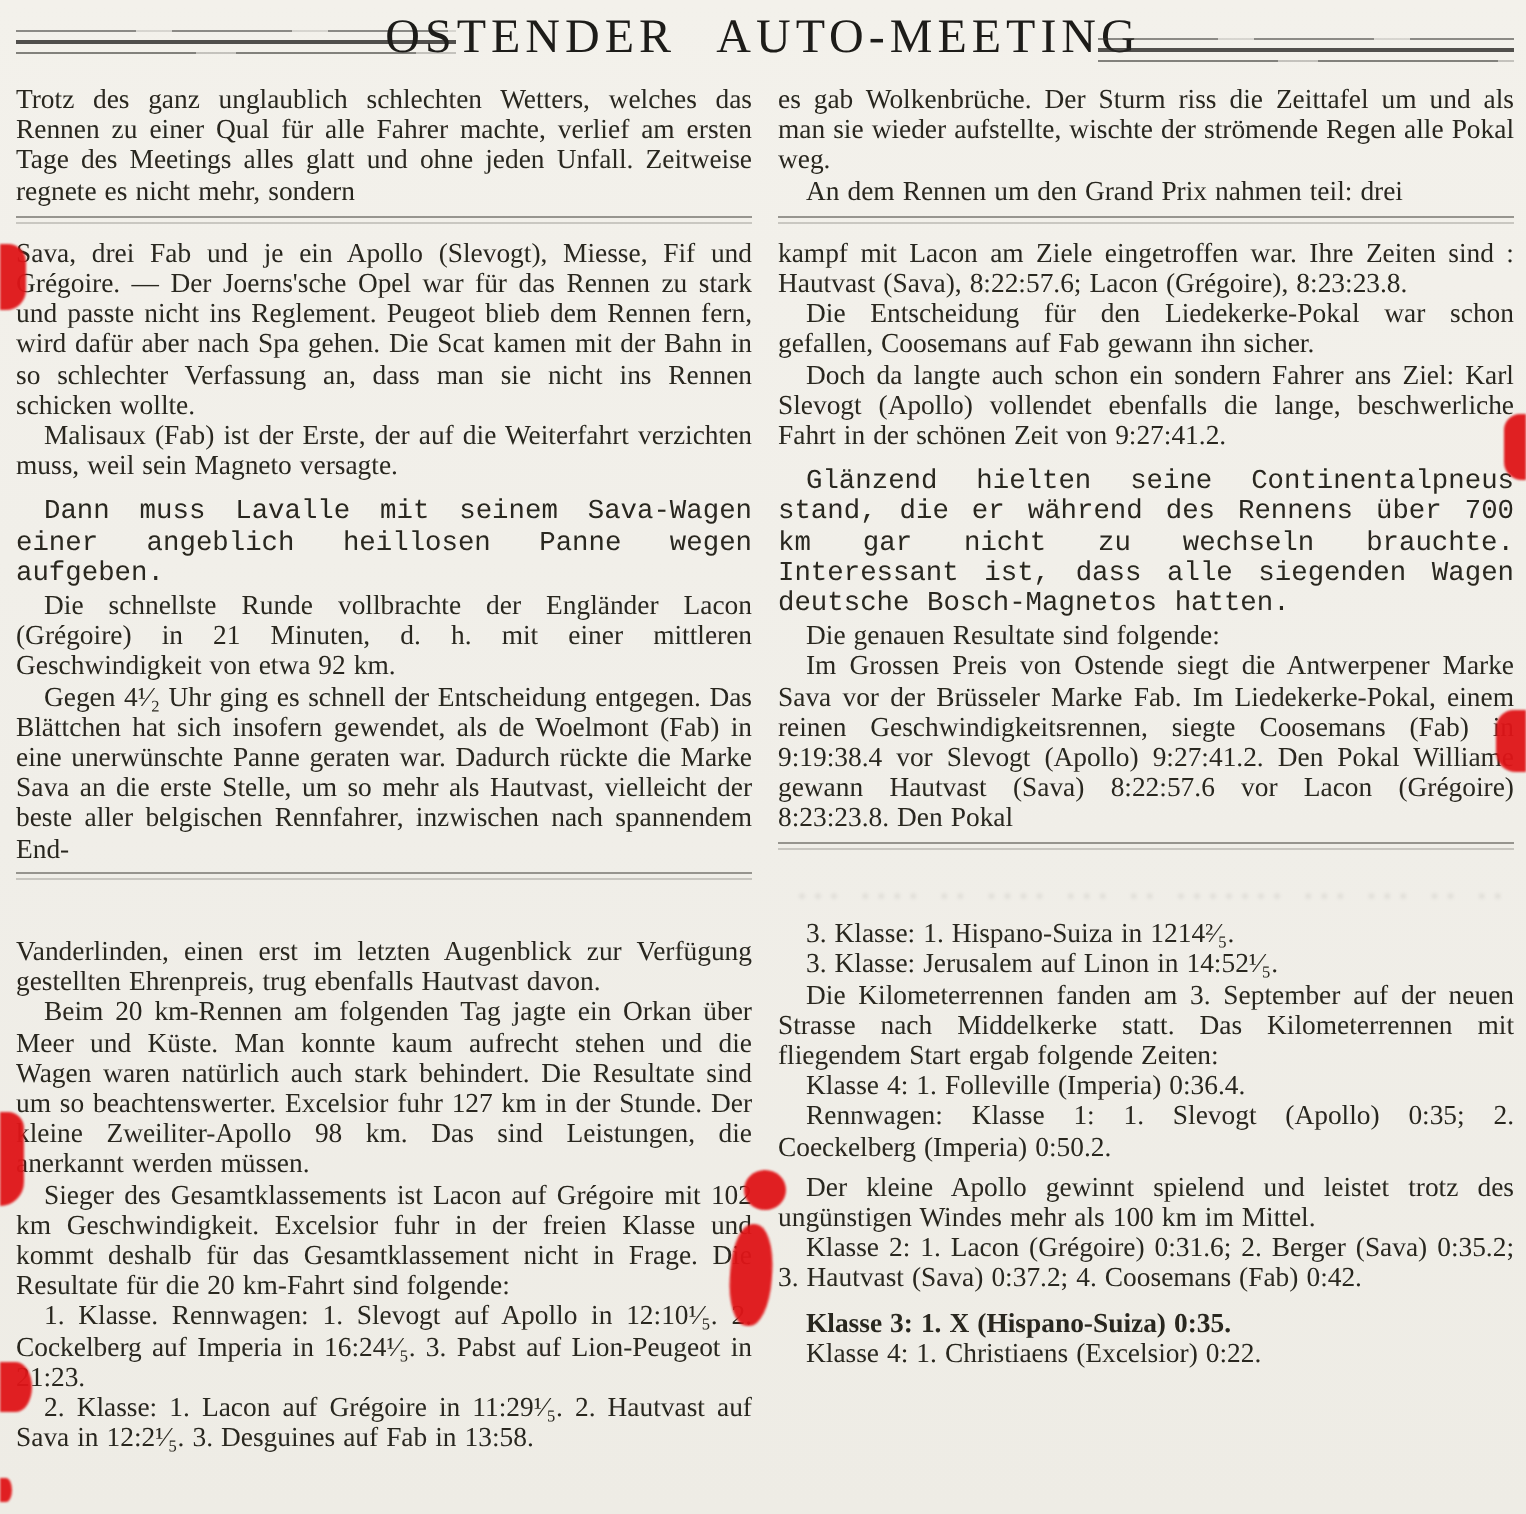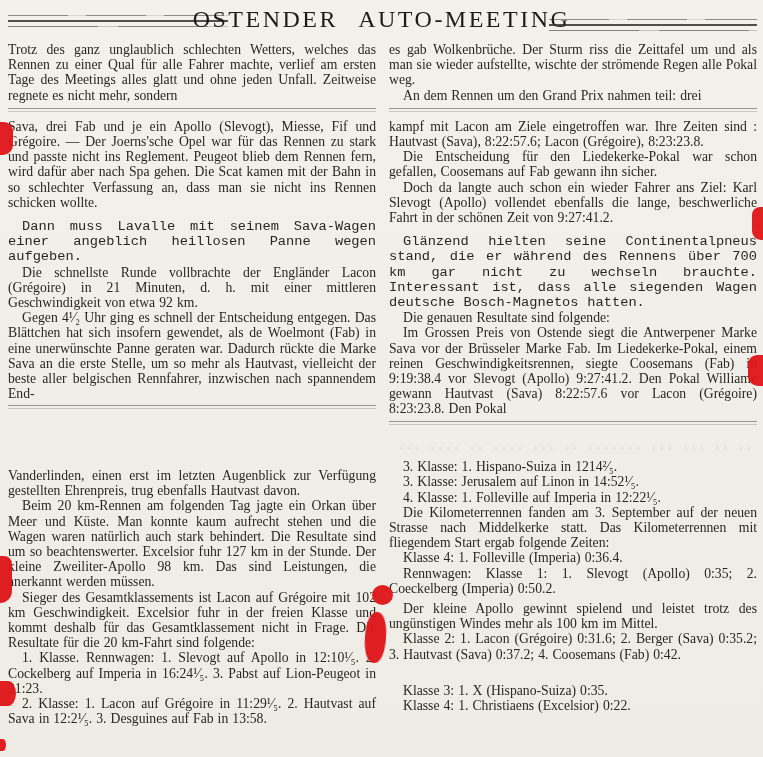--- a/index.html
+++ b/index.html
@@ -25,21 +25,21 @@
   
   .col{
     position:absolute;width:368px;text-align:justify;
     font-size:13.7px;line-height:15.2px;word-spacing:.6px;
     color:#29271f;
   }
   .col p{margin:0;padding:0;}
   .col p.ind{text-indent:14px;}
   .col p.gap9{margin-top:9px;font-family:Liberation Mono, monospace;}
   .col p.gap5{margin-top:5px;}
-  .col p.gap7{margin-top:21px;}
+  .col p.gap7{margin-top:7px;font-weight:bold;}
   #col-top-left{left:8px;top:42px;}
   #col-top-right{left:389px;top:42px;}
   #col-bot-left{left:8px;top:468px;}
   #col-bot-right{left:389px;top:441px;}
   
   .scan-rule{
     height:2px;margin:5px 0 7px 0;
     border-top:1px solid rgba(78,76,70,.55);
     border-bottom:1px solid rgba(78,76,70,.25);
     background:transparent;
@@ -76,52 +76,52 @@
   <div class="rule-group rg-right">
     <div class="rule-line rl-1"></div>
     <div class="rule-line rl-2"></div>
     <div class="rule-line rl-3"></div>
   </div>
 
   <div class="col" id="col-top-left">
     <p>Trotz des ganz unglaublich schlechten Wetters, welches das Rennen zu einer Qual für alle Fahrer machte, verlief am ersten Tage des Meetings alles glatt und ohne jeden Unfall. Zeitweise regnete es nicht mehr, sondern</p>
     <div class="scan-rule"></div>
     <p>Sava, drei Fab und je ein Apollo (Slevogt), Miesse, Fif und Grégoire. — Der Joerns'sche Opel war für das Rennen zu stark und passte nicht ins Reglement. Peugeot blieb dem Rennen fern, wird dafür aber nach Spa gehen. Die Scat kamen mit der Bahn in so schlechter Verfassung an, dass man sie nicht ins Rennen schicken wollte.</p>
+    <p class="ind">Malisaux (Fab) ist der Erste, der auf die Weiterfahrt verzichten muss, weil sein Magneto versagte.</p>
     <p class="ind gap9">Dann muss Lavalle mit seinem Sava-Wagen einer angeblich heillosen Panne wegen aufgeben.</p>
     <p class="ind">Die schnellste Runde vollbrachte der Engländer Lacon (Grégoire) in 21 Minuten, d. h. mit einer mittleren Geschwindigkeit von etwa 92 km.</p>
     <p class="ind">Gegen 4¹⁄₂ Uhr ging es schnell der Entscheidung entgegen. Das Blättchen hat sich insofern gewendet, als de Woelmont (Fab) in eine unerwünschte Panne geraten war. Dadurch rückte die Marke Sava an die erste Stelle, um so mehr als Hautvast, vielleicht der beste aller belgischen Rennfahrer, inzwischen nach spannendem End-</p>
     <div class="scan-rule wide"></div>
   </div>
 
   <div class="col" id="col-top-right">
     <p>es gab Wolkenbrüche. Der Sturm riss die Zeittafel um und als man sie wieder aufstellte, wischte der strömende Regen alle Pokal weg.</p>
     <p class="ind">An dem Rennen um den Grand Prix nahmen teil: drei</p>
     <div class="scan-rule"></div>
     <p>kampf mit Lacon am Ziele eingetroffen war. Ihre Zeiten sind : Hautvast (Sava), 8:22:57.6; Lacon (Grégoire), 8:23:23.8.</p>
     <p class="ind">Die Entscheidung für den Liedekerke-Pokal war schon gefallen, Coosemans auf Fab gewann ihn sicher.</p>
-    <p class="ind">Doch da langte auch schon ein wieder Fahrer ans Ziel: Karl Slevogt (Apollo) vollendet ebenfalls die lange, beschwerliche Fahrt in der schönen Zeit von 9:27:41.2.</p>
+    <p class="ind">Doch da langte auch schon ein sondern Fahrer ans Ziel: Karl Slevogt (Apollo) vollendet ebenfalls die lange, beschwerliche Fahrt in der schönen Zeit von 9:27:41.2.</p>
     <p class="ind gap9">Glänzend hielten seine Continentalpneus stand, die er während des Rennens über 700 km gar nicht zu wechseln brauchte. Interessant ist, dass alle siegenden Wagen deutsche Bosch-Magnetos hatten.</p>
     <p class="ind">Die genauen Resultate sind folgende:</p>
     <p class="ind">Im Grossen Preis von Ostende siegt die Antwerpener Marke Sava vor der Brüsseler Marke Fab. Im Liedekerke-Pokal, einem reinen Geschwindigkeitsrennen, siegte Coosemans (Fab) in 9:19:38.4 vor Slevogt (Apollo) 9:27:41.2. Den Pokal Williame gewann Hautvast (Sava) 8:22:57.6 vor Lacon (Grégoire) 8:23:23.8. Den Pokal</p>
     <div class="scan-rule wide"></div>
   </div>
 
   <div class="col" id="col-bot-left">
     <p>Vanderlinden, einen erst im letzten Augenblick zur Verfügung gestellten Ehrenpreis, trug ebenfalls Hautvast davon.</p>
     <p class="ind">Beim 20 km-Rennen am folgenden Tag jagte ein Orkan über Meer und Küste. Man konnte kaum aufrecht stehen und die Wagen waren natürlich auch stark behindert. Die Resultate sind um so beachtenswerter. Excelsior fuhr 127 km in der Stunde. Der kleine Zweiliter-Apollo 98 km. Das sind Leistungen, die anerkannt werden müssen.</p>
     <p class="ind">Sieger des Gesamtklassements ist Lacon auf Grégoire mit 102 km Geschwindigkeit. Excelsior fuhr in der freien Klasse und kommt deshalb für das Gesamtklassement nicht in Frage. Die Resultate für die 20 km-Fahrt sind folgende:</p>
     <p class="ind">1. Klasse. Rennwagen: 1. Slevogt auf Apollo in 12:10¹⁄₅. 2. Cockelberg auf Imperia in 16:24¹⁄₅. 3. Pabst auf Lion-Peugeot in 21:23.</p>
     <p class="ind">2. Klasse: 1. Lacon auf Grégoire in 11:29¹⁄₅. 2. Hautvast auf Sava in 12:2¹⁄₅. 3. Desguines auf Fab in 13:58.</p>
   </div>
 
   <div class="col" id="col-bot-right">
     <div class="faded-line">··· ···· ·· ···· ··· ·· ······· ··· ··· ·· ·· ·····</div>
     <p class="ind">3. Klasse: 1. Hispano-Suiza in 1214²⁄₅.</p>
     <p class="ind">3. Klasse: Jerusalem auf Linon in 14:52¹⁄₅.</p>
-    <p class="ind">4. Klasse: 1. Folleville auf Imperia in 12:22¹⁄₅.</p>
     <p class="ind">Die Kilometerrennen fanden am 3. September auf der neuen Strasse nach Middelkerke statt. Das Kilometerrennen mit fliegendem Start ergab folgende Zeiten:</p>
     <p class="ind">Klasse 4: 1. Folleville (Imperia) 0:36.4.</p>
     <p class="ind">Rennwagen: Klasse 1: 1. Slevogt (Apollo) 0:35; 2. Coeckelberg (Imperia) 0:50.2.</p>
     <p class="ind gap5">Der kleine Apollo gewinnt spielend und leistet trotz des ungünstigen Windes mehr als 100 km im Mittel.</p>
     <p class="ind">Klasse 2: 1. Lacon (Grégoire) 0:31.6; 2. Berger (Sava) 0:35.2; 3. Hautvast (Sava) 0:37.2; 4. Coosemans (Fab) 0:42.</p>
     <p class="ind gap7">Klasse 3: 1. X (Hispano-Suiza) 0:35.</p>
     <p class="ind">Klasse 4: 1. Christiaens (Excelsior) 0:22.</p>
   </div>
 
   <div class="red-mark m1"></div>

